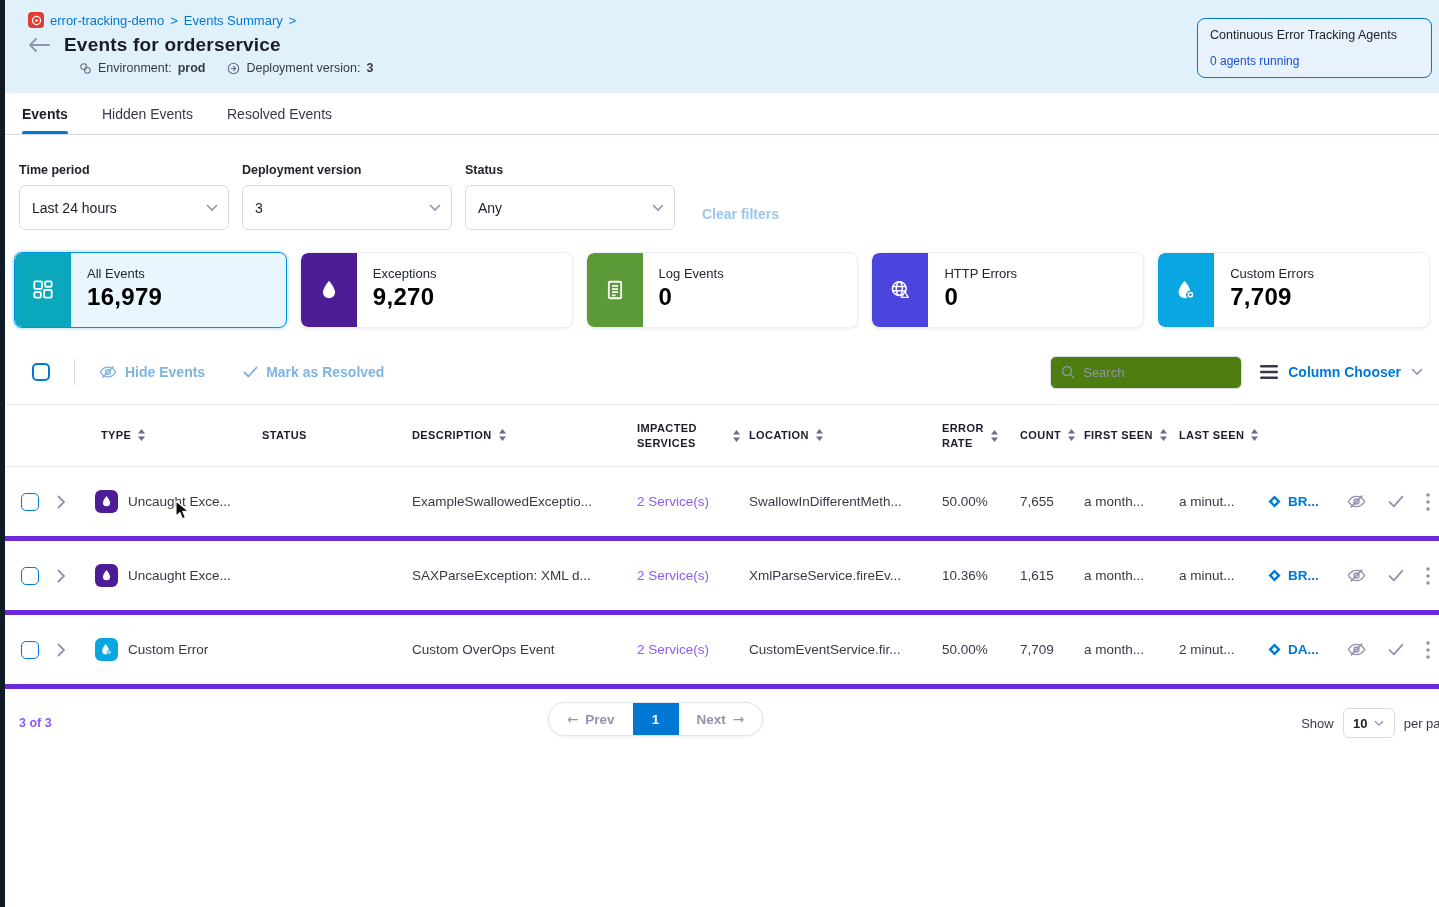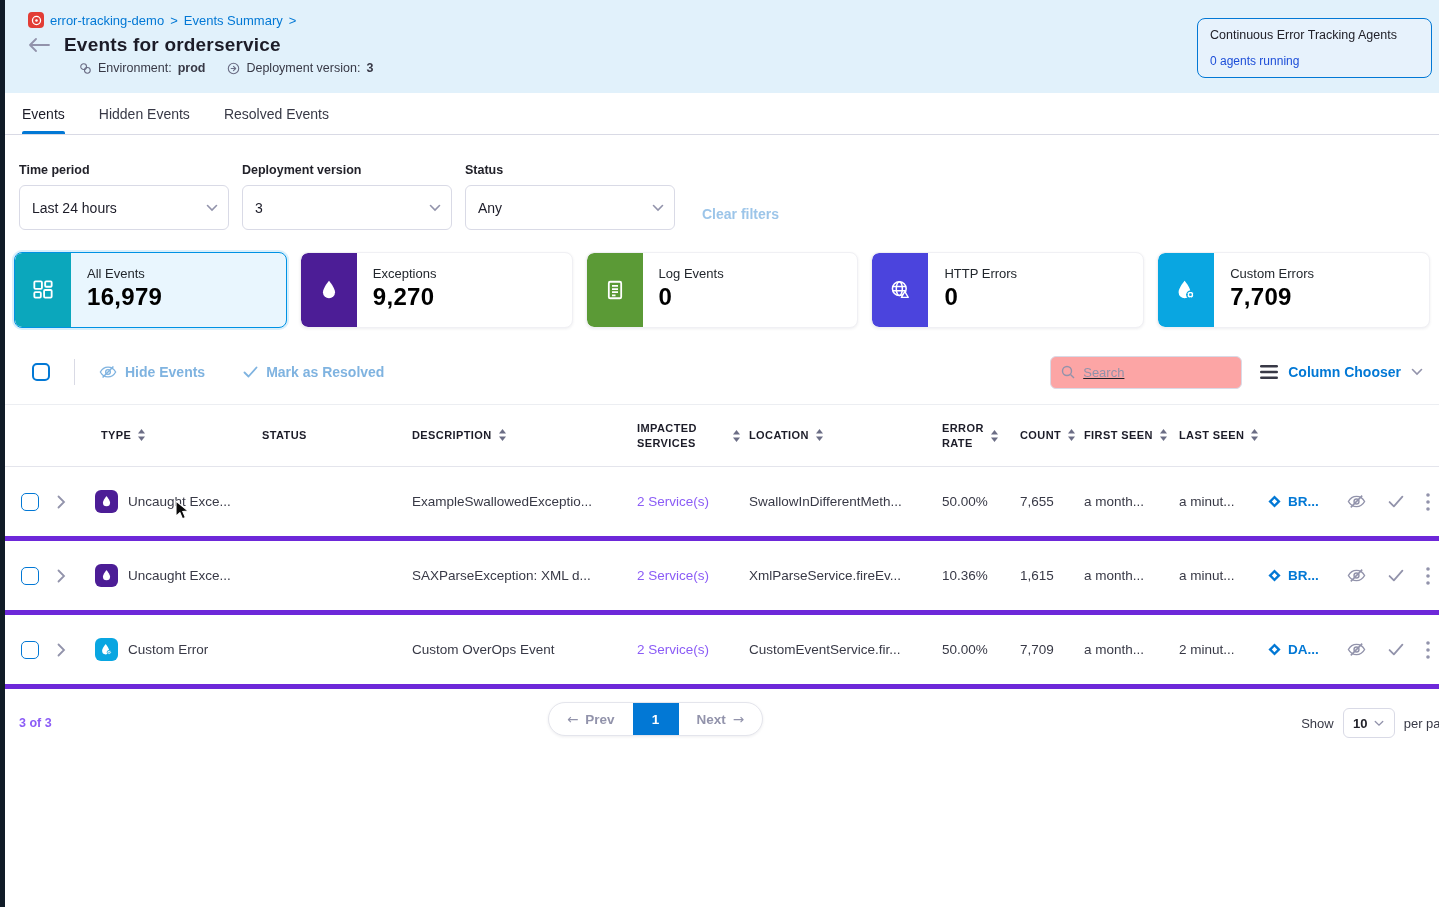--- a/index.html
+++ b/index.html
@@ -22,21 +22,21 @@
   .meta-item { display:flex; align-items:center; gap:6px; }
   .meta-item b { font-weight:bold; }
   .agents-box { position:absolute; right:7px; top:18px; width:235px; background:#e7f2fc; border:1px solid #0278d5;
     border-radius:8px; padding:9px 12px; }
   .agents-title { font-size:12.5px; color:#22222a; }
   .agents-link { font-size:12px; color:#1d4ed8; margin-top:12px; cursor:pointer; }
 
   
   .tabs { display:flex; gap:34px; padding:0 0 0 17px; height:42px; align-items:center; border-bottom:1px solid #d9dae5; background:#fff; }
   .tab { font-size:14px; color:#383946; height:100%; display:flex; align-items:center; position:relative; cursor:pointer; }
-  .tab.active { font-weight:normal; color:#1c1c28; }
+  .tab.active { font-weight:bold; color:#1c1c28; }
   .tab.active::after { content:""; position:absolute; left:0; right:0; bottom:0; height:3px; background:#0278d5; border-radius:2px 2px 0 0; }
 
   
   .filters { display:flex; align-items:flex-end; padding:28px 0 20px 14px; gap:13px; }
   .filter { display:flex; flex-direction:column; gap:8px; }
   .filter-label { font-size:12.5px; font-weight:bold; color:#22222a; }
   .select { width:210px; height:45px; border:1px solid #d9dae6; border-radius:6px; background:#fff;
     display:flex; align-items:center; justify-content:space-between; padding:0 10px 0 12px; font-size:14px; color:#1c1c28; cursor:pointer; }
   .select .chev { color:#9293ab; display:flex; }
   .clear-filters { font-size:14px; font-weight:bold; color:#9cc5e9; margin:0 0 8px 14px; cursor:pointer; }
@@ -50,21 +50,21 @@
   .card-body { padding:13px 0 0 16px; }
   .card-label { font-size:13px; color:#22272d; }
   .card-value { font-size:24px; font-weight:bold; color:#000; margin-top:2px; letter-spacing:.3px; }
 
   
   .toolbar { display:flex; align-items:center; height:64px; padding:0 16px 0 27px; margin-top:12px; }
   .checkbox { width:18px; height:18px; border:2px solid #0278d5; border-radius:5px; background:#fff; cursor:pointer; }
   .tb-divider { width:1px; height:26px; background:#d9dae5; margin:0 24px; }
   .tb-action { display:flex; align-items:center; gap:8px; font-size:14px; font-weight:bold; color:#7fb3e0; margin-right:38px; cursor:pointer; }
   .tb-right { margin-left:auto; display:flex; align-items:center; gap:18px; }
-  .search-box { width:192px; height:33px; border:1px solid #d9dae6; border-radius:6px; display:flex; align-items:center; gap:8px; padding:0 10px; background:#fca5a5;text-decoration:underline; }
+  .search-box { width:192px; height:33px; border:1px solid #d9dae6; border-radius:6px; display:flex; align-items:center; gap:8px; padding:0 10px; background:#4d7c0f; }
   .search-box input { border:none; outline:none; font-size:13px; width:140px; color:#22222a; font-family:"Liberation Sans",sans-serif; background:transparent; }
   .search-box input::placeholder { color:#9293ab; }
   .col-chooser { display:flex; align-items:center; gap:10px; cursor:pointer; }
   .col-chooser-label { font-size:14px; font-weight:bold; color:#0278d5; }
 
   
   .grid { display:grid; grid-template-columns:36px 30px 175px 150px 225px 112px 193px 78px 64px 95px 88px 80px 1fr;
     align-items:center; padding:0 16px 0 16px; }
   .thead { height:63px; border-top:1px solid #eceef2; border-bottom:1px solid #e4e5ec; }
   .th { font-size:11px; font-weight:bold; color:#1c1c28; letter-spacing:.4px; display:flex; align-items:center; gap:6px; cursor:pointer; line-height:1.3; }

